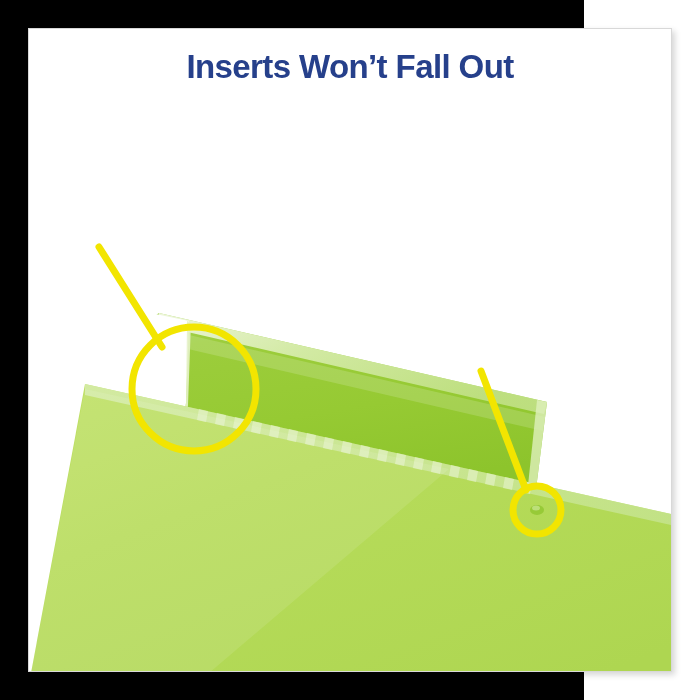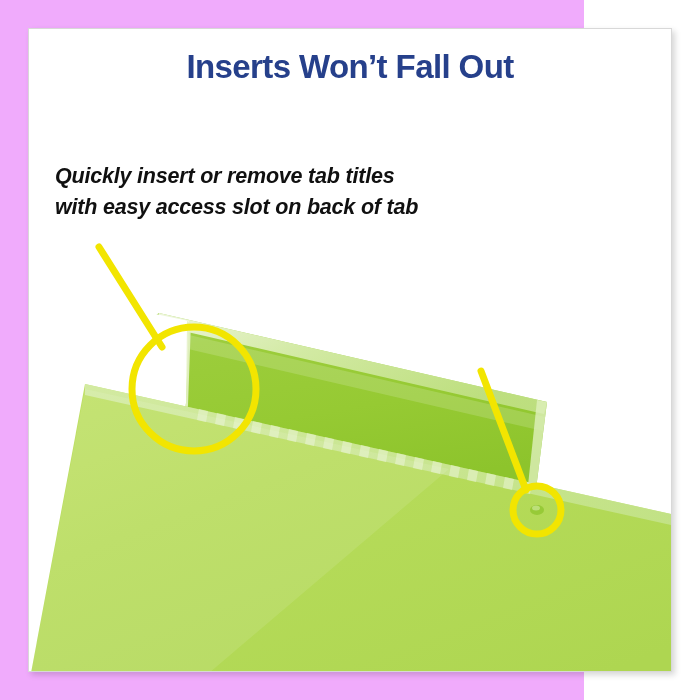--- a/index.html
+++ b/index.html
@@ -10,21 +10,21 @@
   body {
     width: 700px;
     height: 700px;
     font-family: "Liberation Sans", sans-serif;
     overflow: hidden;
   }
   #product-figure {
     position: relative;
     width: 584px;
     height: 700px;
-    background: #f0abfc;
+    background: #000000;
   }
   
   #photo-frame {
     position: absolute;
     left: 28px;
     top: 28px;
     width: 644px;
     height: 644px;
     background: #ffffff;
     border: 1px solid #d8d8d8;
@@ -188,20 +188,18 @@
         </g>
 
         <g>
           <line x1="452" y1="342" x2="497" y2="461" stroke="#f2e500" stroke-width="7" stroke-linecap="round"></line>
           <circle cx="508" cy="481" r="24" fill="none" stroke="#f2e500" stroke-width="7"></circle>
         </g>
       </svg>
 
       <div id="headline">Inserts Won’t Fall Out</div>
 
-      <div id="callout-left-text" class="callout-text">Quickly insert or remove tab titles
-with easy access slot on back of tab</div>
 
 
     </div>
   </div>
 
 </div>
 
 </body></html>

